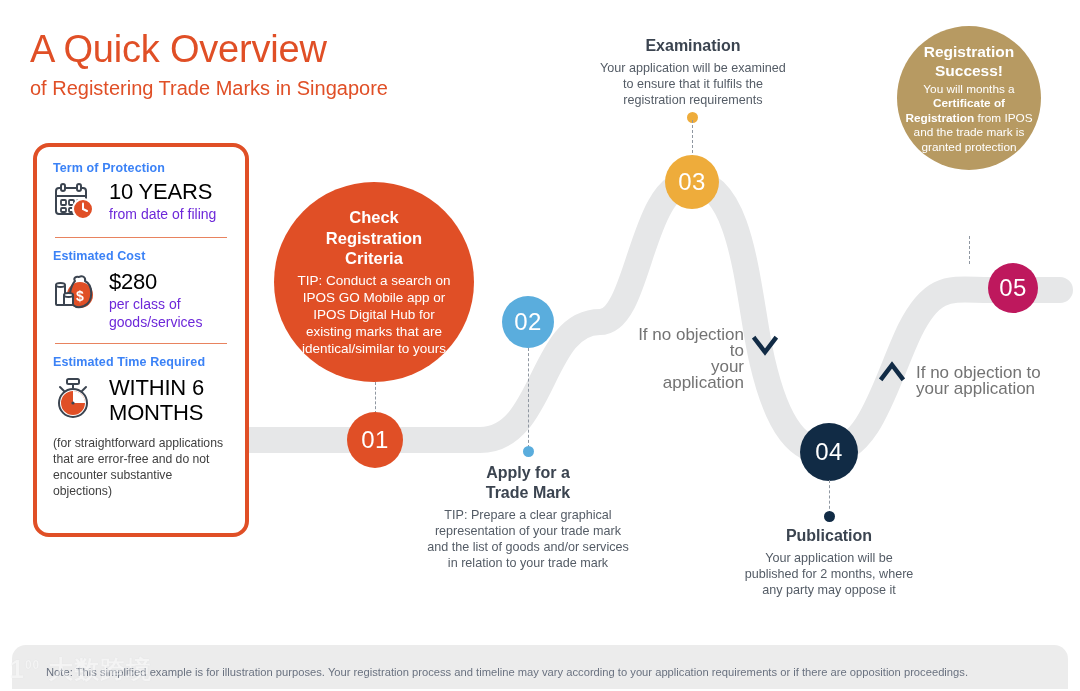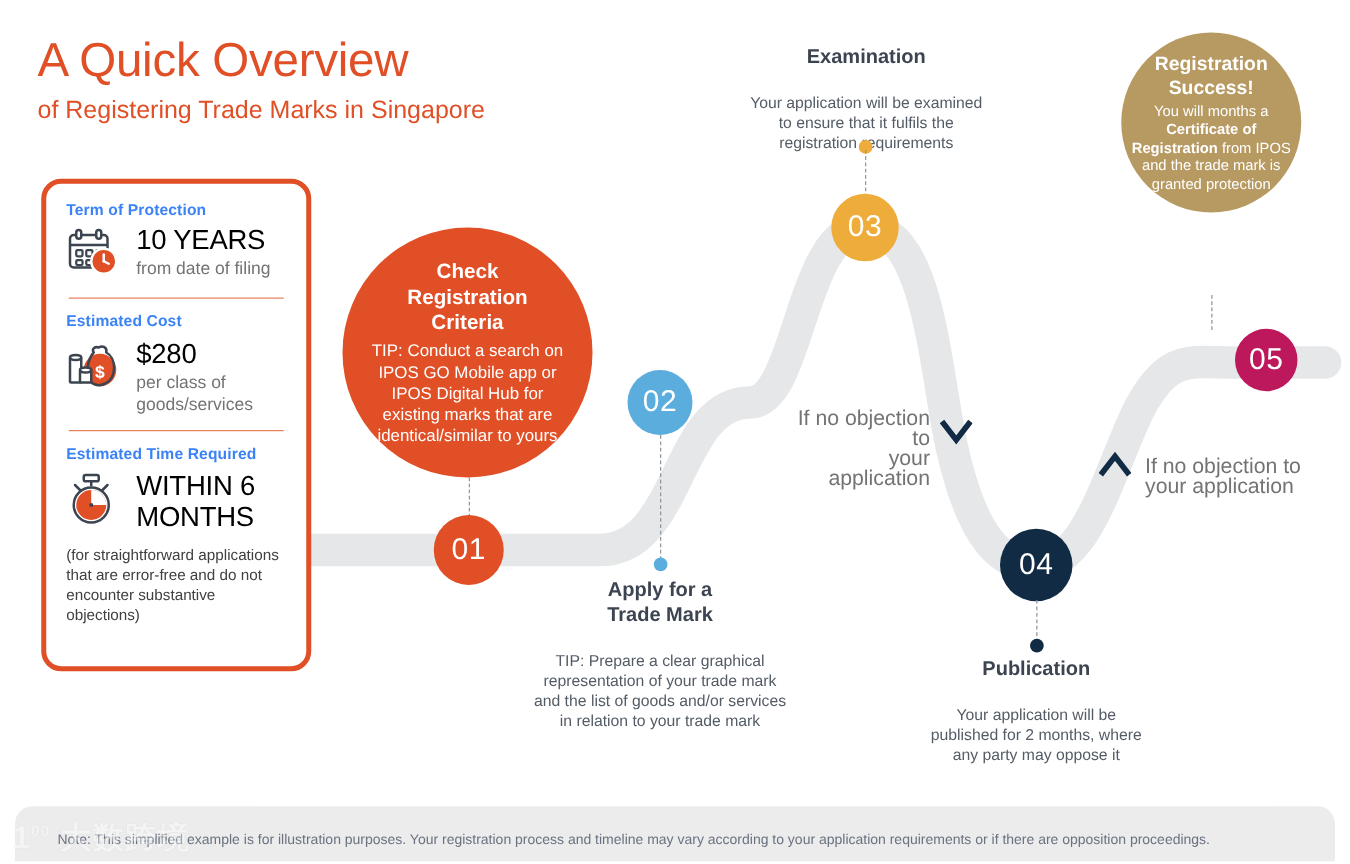--- a/index.html
+++ b/index.html
@@ -67,21 +67,21 @@
   .info-text { flex: 1; }
   .info-big {
     font-size: 22px;
     font-weight: 400;
     color: #000000;
     line-height: 25px;
     letter-spacing: -0.2px;
   }
   .info-small {
     font-size: 14px;
-    color: #737373;
+    color: #6d28d9;
     line-height: 18px;
     margin-top: 1px;
   }
   .divider {
     height: 1px;
     background: #e8835f;
     margin: 12px 2px 11px 2px;
   }
   .info-note {
     font-size: 12.2px;
@@ -107,21 +107,20 @@
   .n03 { width: 54px; height: 54px; left: 665px; top: 155px; background: #eeac3b; }
   .n04 { width: 58px; height: 58px; left: 800px; top: 423px; background: #112b45; }
   .n05 { width: 50px; height: 50px; left: 988px; top: 263px; background: #be185d; }
 
   
   .bubble {
     position: absolute;
     border-radius: 50%;
     display: flex;
     flex-direction: column;
-    align-items: center;
     justify-content: center;
     text-align: center;
     color: #ffffff;
     box-sizing: border-box;
   }
   .bubble-01 {
     left: 274px; top: 182px;
     width: 200px; height: 200px;
     background: #e04f26;
     padding: 0 16px;
@@ -142,21 +141,21 @@
   }
   .bubble-05 .b-body { font-size: 11.8px; line-height: 14.5px; }
   .bubble-05 .b-body b { font-weight: bold; }
 
   
   .caption { position: absolute; text-align: center; }
   .cap-title {
     font-size: 16px; font-weight: bold; color: #3b4450; line-height: 20px;
   }
   .cap-body {
-    font-size: 12.6px; color: #545c66; line-height: 16px; margin-top: 18px;
+    font-size: 12.6px; color: #545c66; line-height: 16px; margin-top: 4px;
   }
 
   .cap-03 { left: 578px; top: 36px; width: 230px; }
   .cap-02 { left: 418px; top: 463px; width: 220px; }
   .cap-04 { left: 718px; top: 526px; width: 222px; }
 
   
   .stem {
     position: absolute;
     border-left: 1.6px dashed #8f97a1;

